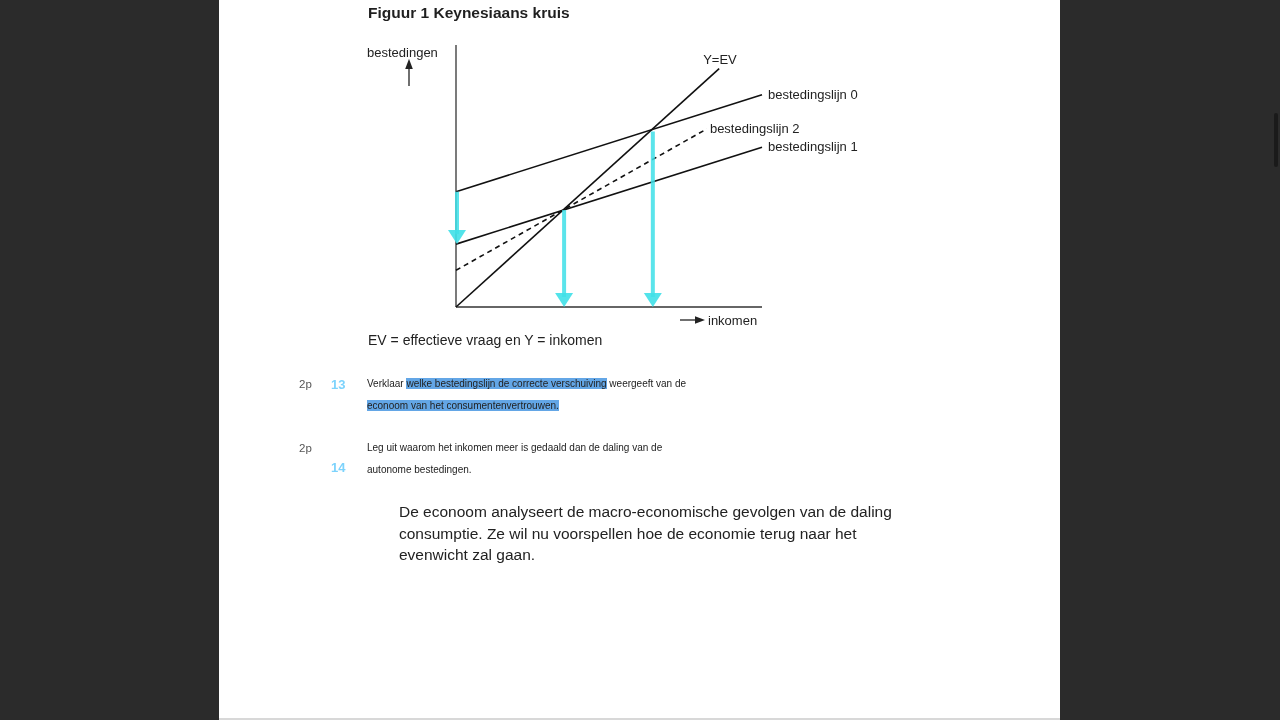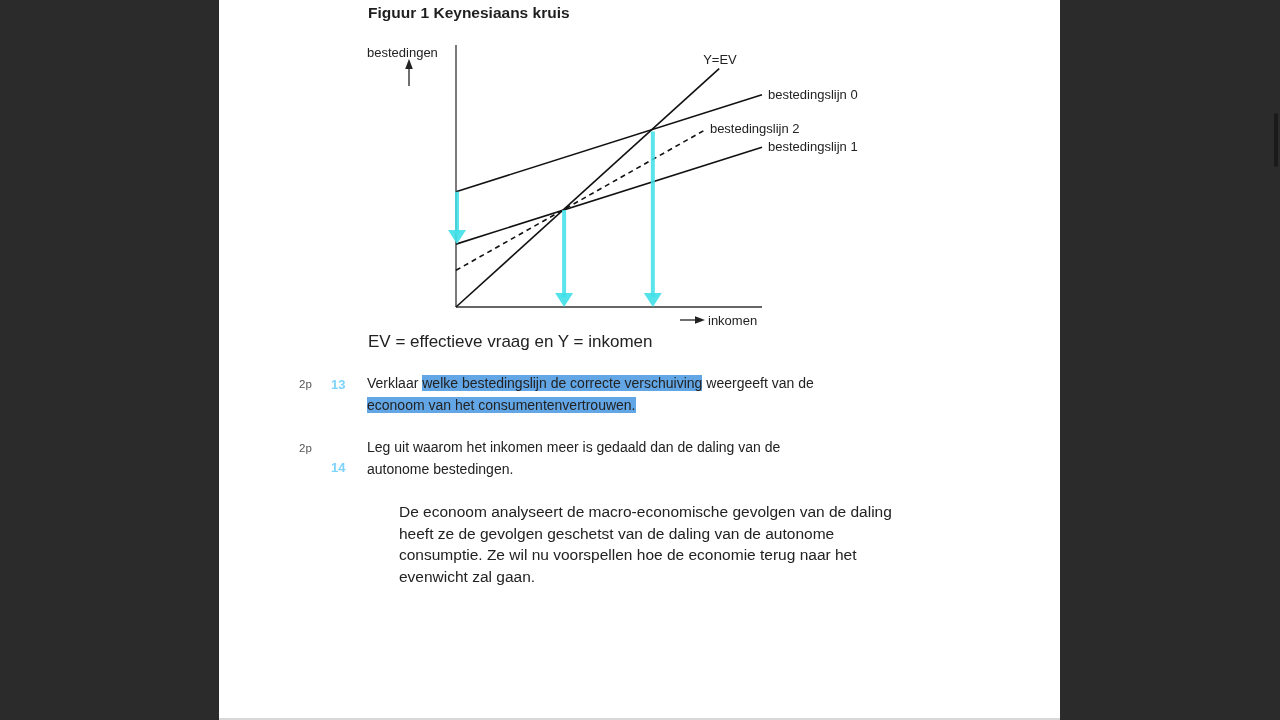--- a/index.html
+++ b/index.html
@@ -3,24 +3,24 @@
 <meta charset="utf-8">
 <style>
   html, body { margin:0; padding:0; }
   body { width:1280px; height:720px; background:#2b2b2b; position:relative; overflow:hidden;
          font-family:"Liberation Sans", sans-serif; color:#222; }
   .page { position:absolute; left:219px; top:0; width:841px; height:718px; background:#fff;
           border-bottom:2px solid #d8d8d8; }
   .scrollbar { position:absolute; left:1274px; top:113px; width:4px; height:54px; background:#1a1a1a; border-radius:2px; }
   .fig-title { position:absolute; left:368px; top:4px; font-size:15.5px; font-weight:bold; color:#1f1f1f; }
   svg.chart { position:absolute; left:0; top:0; }
-  .caption { position:absolute; left:368px; top:332px; font-size:17px; color:#222; }
+  .caption { position:absolute; left:368px; top:332px; font-size:14px; color:#222; }
   .q-points { position:absolute; left:299px; font-size:11.5px; color:#555; }
   .q-num { position:absolute; left:331px; font-size:13px; font-weight:bold; color:#7dd3fc; }
-  .q-text { position:absolute; left:367px; width:600px; font-size:14px; line-height:21.5px; color:#222; }
+  .q-text { position:absolute; left:367px; width:600px; font-size:10px; line-height:21.5px; color:#222; }
   .hl { background:#63a6e6; }
   .para { position:absolute; left:367px; top:501px; width:600px; font-size:15.5px; line-height:21.5px; color:#222;margin-left:32px; }
   .chart-text { font-family:"Liberation Sans", sans-serif; font-size:13px; fill:#222; }
 </style>
 </head>
 <body>
 
 <div class="page"></div>
 <div class="scrollbar"></div>
 
@@ -78,16 +78,15 @@
 
 <div class="q-points" style="top:442px;">2p</div>
 <div class="q-num" style="top:460px;">14</div>
 <div class="q-text" style="top:437px;">
   <div>Leg uit waarom het inkomen meer is gedaald dan de daling van de</div>
   <div>autonome bestedingen.</div>
 </div>
 
 <div class="para">
   <div>De econoom analyseert de macro-economische gevolgen van de daling</div>
-  <div>heeft ze de gevolgen geschetst van de daling van de autonome</div>
   <div>consumptie. Ze wil nu voorspellen hoe de economie terug naar het</div>
   <div>evenwicht zal gaan.</div>
 </div>
 
 </body></html>

